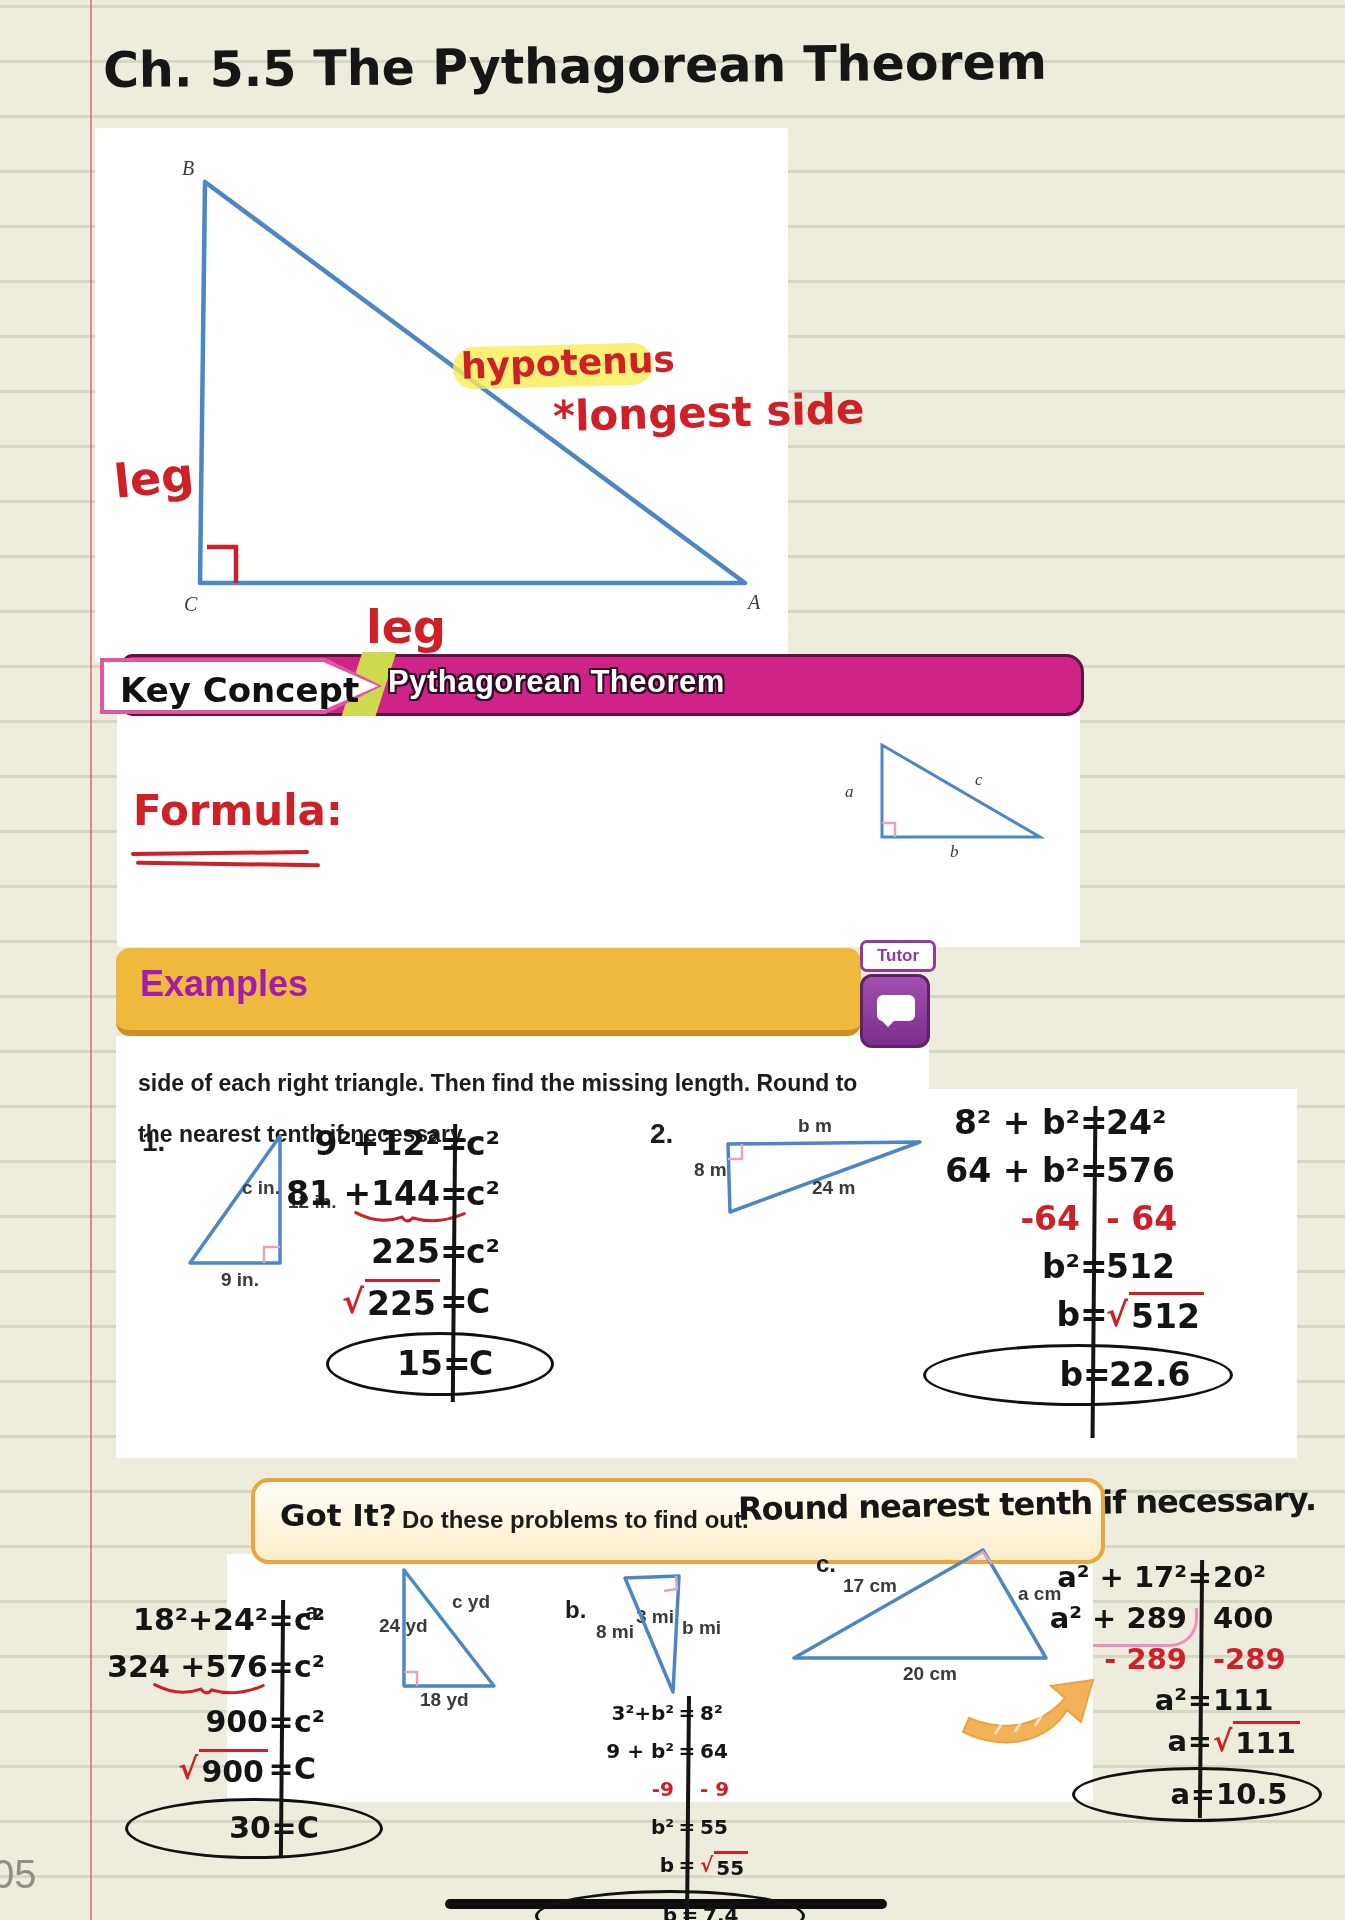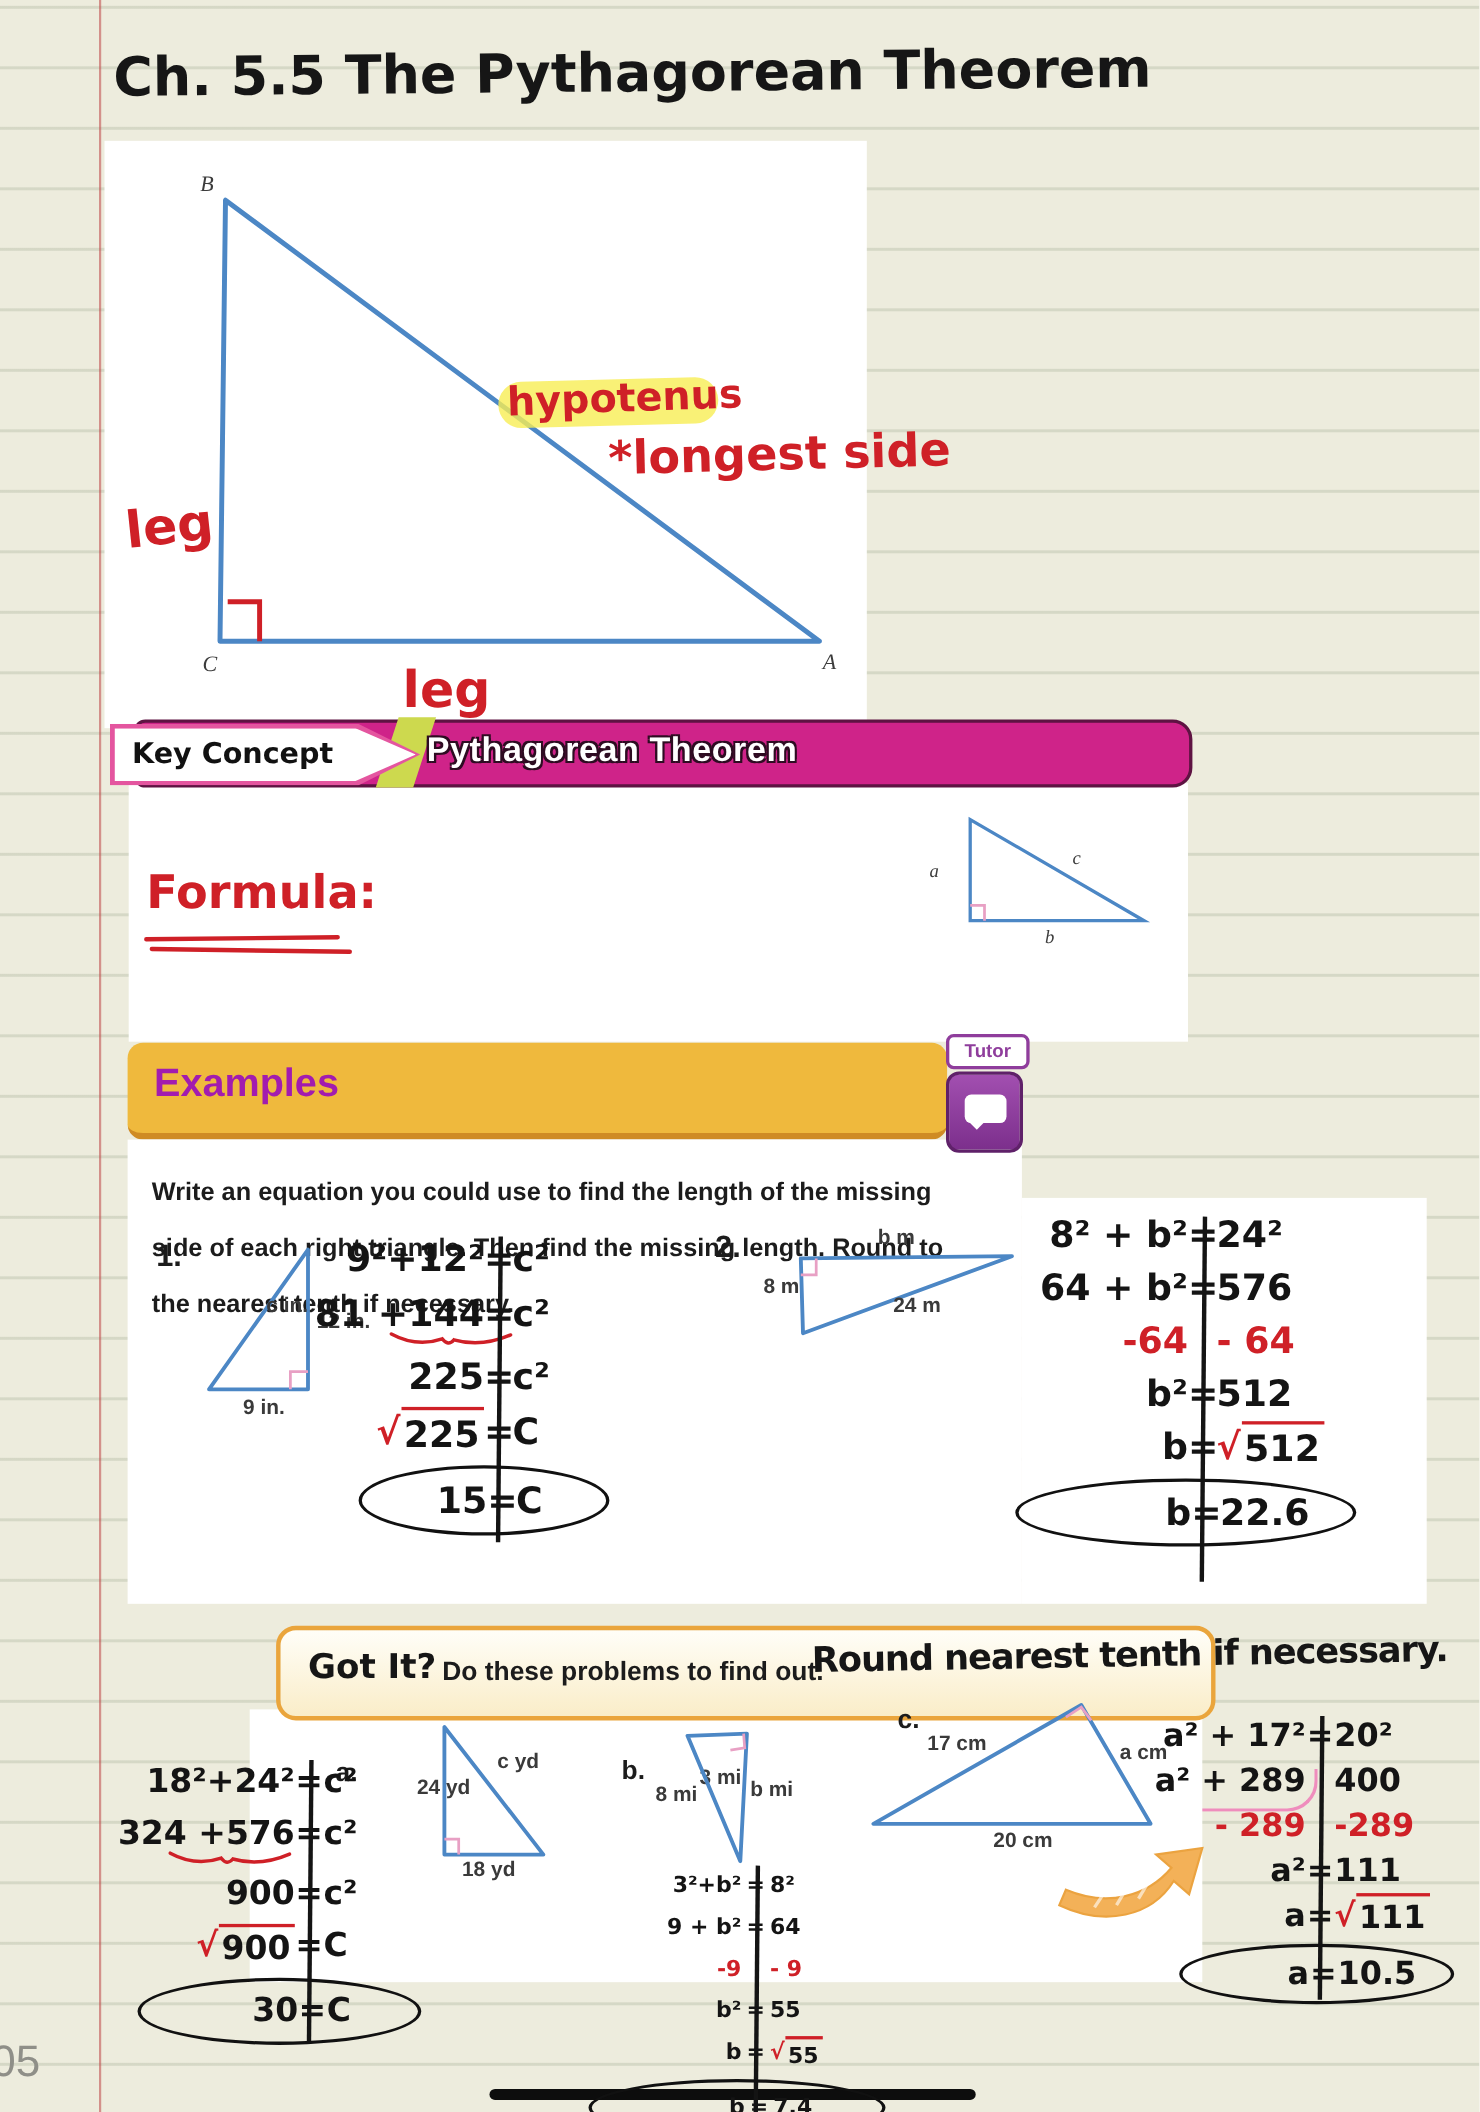--- a/index.html
+++ b/index.html
@@ -34,21 +34,21 @@
   .kc-banner{left:122px;top:654px;width:962px;height:62px;background:#cf2389;border:3px solid #5e1342;
              border-radius:10px 18px 18px 10px;box-sizing:border-box;}
   .kc-banner-text{left:388px;top:666px;font-size:31px;font-weight:800;color:#fff;letter-spacing:.5px;
       text-shadow:-2px -2px 0 #2e0c22,2px -2px 0 #2e0c22,-2px 2px 0 #2e0c22,2px 2px 0 #2e0c22;}
   .kc-green{left:352px;top:652px;width:34px;height:64px;background:#cdd94e;transform:skewX(-18deg);}
   .kc-badge{left:100px;top:658px;width:282px;height:56px;}
   .kc-badge .outer{position:absolute;inset:0;background:#e4559f;
       clip-path:polygon(0 0,80% 0,100% 50%,80% 100%,0 100%);}
   .kc-badge .inner{position:absolute;inset:4px;background:#fff;
       clip-path:polygon(0 0,80% 0,100% 50%,80% 100%,0 100%);}
-  .kc-badge .txt{position:absolute;left:20px;top:15px;font-size:26px;color:#111;}
+  .kc-badge .txt{position:absolute;left:20px;top:15px;font-size:34px;color:#111;}
   .formula-label{left:133px;top:790px;font-size:42px;}
   .formula-expr{left:302px;top:778px;font-size:46px;}
   .fml-ul1{left:131px;top:851px;width:178px;height:4px;background:#cf2027;border-radius:2px;transform:rotate(-.6deg);}
   .fml-ul2{left:136px;top:862px;width:184px;height:4px;background:#cf2027;border-radius:2px;transform:rotate(.8deg);}
 
   
   .ex-banner{left:116px;top:948px;width:745px;height:88px;background:#efb93d;border-radius:14px;
              border-bottom:6px solid #cf8b24;box-sizing:border-box;}
   .ex-title{left:140px;top:966px;font-size:36px;font-weight:800;color:#a21caf;}
   .tutor{left:860px;top:940px;width:78px;}
@@ -164,21 +164,20 @@
   <div class="abs ex-banner"></div>
   <span class="abs ex-title print">Examples</span>
   <div class="abs tutor">
     <div class="tutor-label">Tutor</div>
     <div class="tutor-btn">
       <div class="bubble"></div>
       <div class="bubble-tail"></div>
     </div>
   </div>
   <div class="abs intro print">
-    <div>Write an equation you could use to find the length of the missing</div>
     <div>side of each right triangle. Then find the missing length. Round to</div>
     <div>the nearest tenth if necessary.</div>
   </div>
 
   <span class="abs pnum" style="left:142px;top:1128px;">1.</span>
   <svg class="abs" style="left:178px;top:1124px;" width="115" height="148" viewBox="0 0 115 148">
     <polygon points="102,12 102,139 12,139" fill="none" stroke="#4c87c5" stroke-width="3.5" stroke-linejoin="round"></polygon>
     <path d="M86,139 L86,123 L102,123" fill="none" stroke="#e8a0c4" stroke-width="2.5"></path>
   </svg>
   <span class="abs slabel" style="left:198px;top:1178px;padding-left:44px;">c in.</span>

